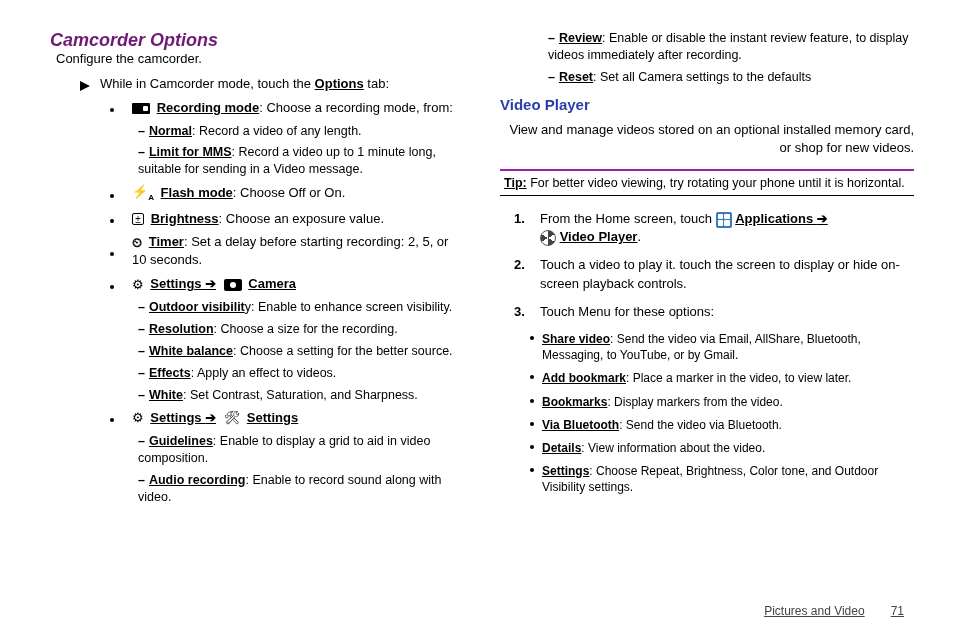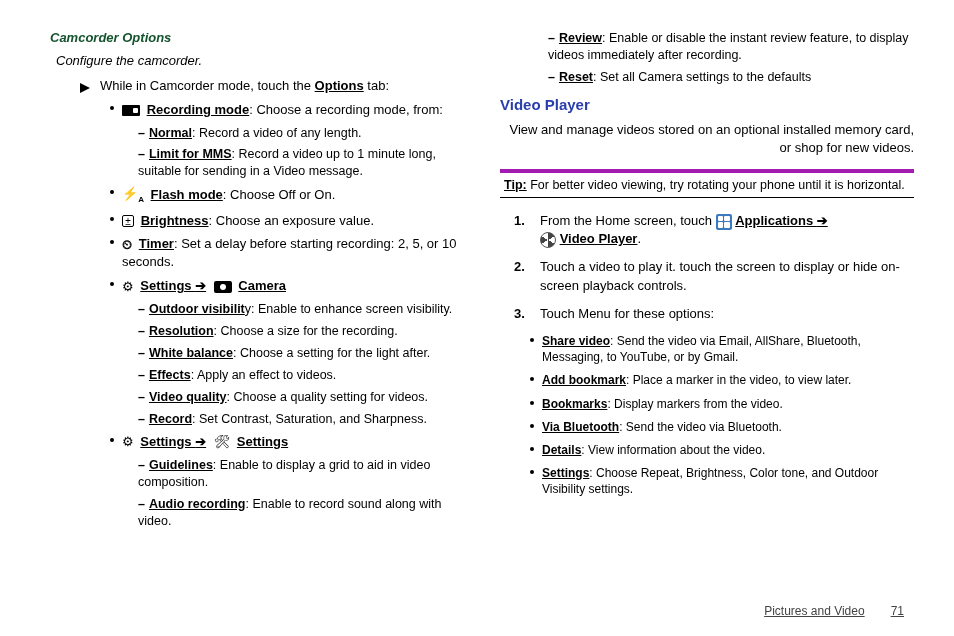--- a/index.html
+++ b/index.html
@@ -1,43 +1,43 @@
 <!DOCTYPE html>
 <html><head>
 <meta charset="utf-8">
 <style>
 * { margin: 0; padding: 0; box-sizing: border-box; }
 body { width: 954px; height: 636px; background: #fff; font-family: Arial, Helvetica, sans-serif; color: #000; position: relative; }
 .page { display: flex; padding: 30px 40px 50px 50px; gap: 36px; }
 .col { flex: 1; }
 .col-left { max-width: 420px; }
 .col-right { max-width: 420px; }
-.section-title { color: #14532d; font-weight: bold; font-style: italic; font-size: 13px; margin-bottom: 8px; }
-.intro { font-size: 13px; margin-bottom: 10px; margin-left: 6px; font-style: italic; }
+.section-title { color: #701a75; font-weight: bold; font-style: italic; font-size: 18px; margin-bottom: 0; }
+.intro { font-size: 13px; margin-bottom: 10px; margin-left: 6px; }
 .play-row { display: flex; align-items: flex-end; gap: 10px; margin-left: 30px; margin-bottom: 8px; }
 .play-icon { width: 0; height: 0; border-top: 5px solid transparent; border-bottom: 5px solid transparent; border-left: 10px solid #000; margin-top: 3px; flex-shrink: 0; }
 .play-text { font-size: 13px; }
-.bullet-row { display: flex; align-items: flex-start; gap: 8px; margin-left: 60px; margin-bottom: 6px; font-size: 13px; }
+.bullet-row { display: flex; align-items: center; gap: 18px; margin-left: 60px; margin-bottom: 6px; font-size: 13px; }
 .bullet-dot { flex-shrink: 0; margin-top: 5px; width: 4px; height: 4px; border-radius: 50%; background: #000; }
 .bullet-content { flex: 1; line-height: 1.35; }
 .icon-placeholder { display: inline-block; vertical-align: middle; margin-right: 3px; }
 .icon-rec { width: 18px; height: 11px; background: #000; border-radius: 1px; position: relative; }
 .icon-rec::after { content: ""; position: absolute; right: 2px; top: 3px; width: 5px; height: 5px; background: #fff; border-radius: 1px; }
 .icon-camera { width: 18px; height: 12px; background: #000; border-radius: 2px; position: relative; }
 .icon-camera::before { content: ""; position: absolute; left: 6px; top: 3px; width: 6px; height: 6px; border-radius: 50%; background: #fff; }
 .icon-apps { width: 16px; height: 16px; background: #3b7abf; border-radius: 2px; display: inline-grid; grid-template-columns: 1fr 1fr; grid-template-rows: 1fr 1fr; gap: 1px; padding: 2px; vertical-align: middle; }
 .icon-apps span { background: #fff; border-radius: 1px; }
 .icon-video { width: 16px; height: 16px; border-radius: 50%; display: inline-block; vertical-align: middle; position: relative; background: conic-gradient(#444 0 60deg, #fff 60deg 120deg, #444 120deg 180deg, #fff 180deg 240deg, #444 240deg 300deg, #fff 300deg 360deg); border: 1px solid #555; }
 .dash-row { margin-left: 88px; margin-bottom: 5px; font-size: 12.5px; line-height: 1.35; }
 .dash-row .dash { font-weight: bold; margin-right: 4px; }
 .cond { font-family: "Arial Narrow", Arial, sans-serif; font-stretch: condensed; }
 .bold { font-weight: bold; text-decoration: underline; }
 .h-video { color: #2a3eab; font-weight: bold; font-size: 15px; margin-top: 10px; margin-bottom: 8px; }
 .intro-right { font-size: 13px; margin-bottom: 12px; margin-left: 6px; line-height: 1.4; text-align: right; }
-.tip-box { border-top: 4px solid #a21caf; border-bottom: 1px solid #000; padding: 5px 4px; font-size: 12.5px; margin-bottom: 14px; }
+.tip-box { border-top: 2px solid #a21caf; border-bottom: 1px solid #000; padding: 5px 4px; font-size: 12.5px; margin-bottom: 14px; }
 .num-item { display: flex; gap: 10px; margin-left: 14px; margin-bottom: 10px; font-size: 13px; line-height: 1.4; }
 .num-item .num { font-weight: bold; flex-shrink: 0; width: 16px; }
 .num-item .content { flex: 1; }
 .sub-bullet { display: flex; gap: 8px; margin-left: 30px; margin-bottom: 7px; font-size: 12px; line-height: 1.35; }
 .sub-bullet .dot { flex-shrink: 0; margin-top: 5px; width: 4px; height: 4px; border-radius: 50%; background: #000; }
 .sub-bullet .txt { flex: 1; }
 .footer { position: absolute; bottom: 18px; right: 50px; font-size: 12px; color: #444; display: flex; gap: 26px; text-decoration: underline; }
 .arrow { font-family: Arial; }
 </style>
 </head>
@@ -95,24 +95,23 @@
       <div class="bullet-content">
         <span class="icon-placeholder">⚙</span>
         <span class="bold">Settings </span><span class="arrow bold">➔</span>
         <span class="icon-placeholder icon-camera" style="margin-left:4px;"></span>
         <span class="bold"> Camera</span>
       </div>
     </div>
 
     <div class="dash-row cond"><span class="dash">–</span><span class="bold">Outdoor visibilit</span><span>y: Enable to enhance screen visibility.</span></div>
     <div class="dash-row cond"><span class="dash">–</span><span class="bold">Resolution</span><span>: Choose a size for the recording.</span></div>
-    <div class="dash-row cond"><span class="dash">–</span><span class="bold">White balance</span><span>: Choose a setting for the light after.</span></div>
+    <div class="dash-row cond"><span class="dash">–</span><span class="bold">White balance</span><span>: Choose a setting for the better source.</span></div>
     <div class="dash-row cond"><span class="dash">–</span><span class="bold">Effects</span><span>: Apply an effect to videos.</span></div>
-    <div class="dash-row cond"><span class="dash">–</span><span class="bold">Video quality</span><span>: Choose a quality setting for videos.</span></div>
-    <div class="dash-row cond"><span class="dash">–</span><span class="bold">Record</span><span>: Set Contrast, Saturation, and Sharpness.</span></div>
+    <div class="dash-row cond"><span class="dash">–</span><span class="bold">White</span><span>: Set Contrast, Saturation, and Sharpness.</span></div>
 
     <div class="bullet-row">
       <div class="bullet-dot"></div>
       <div class="bullet-content">
         <span class="icon-placeholder">⚙</span>
         <span class="bold">Settings </span><span class="arrow bold">➔</span>
         <span class="icon-placeholder" style="margin-left:4px;">🛠</span>
         <span class="bold"> Settings</span>
       </div>
     </div>

